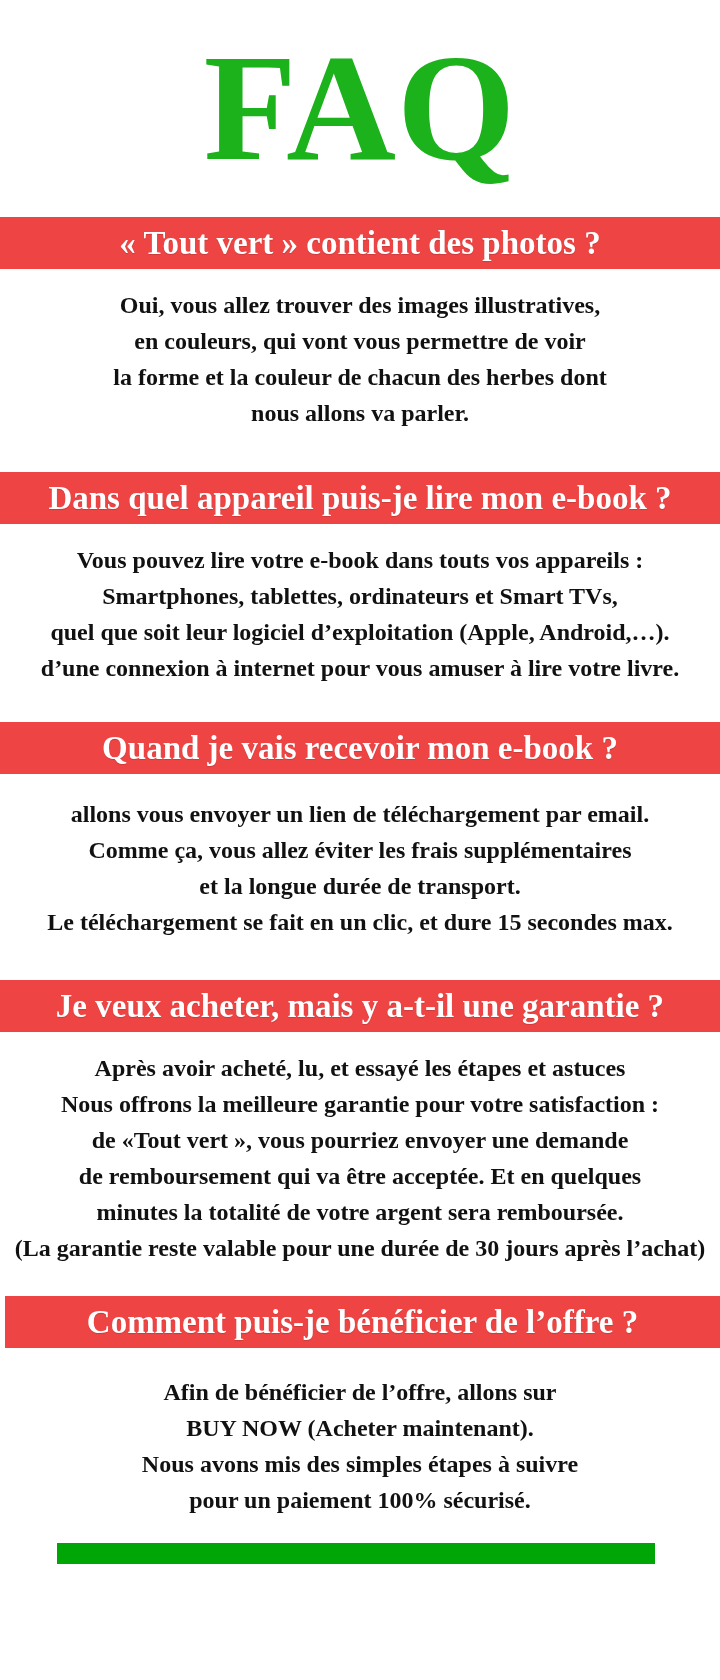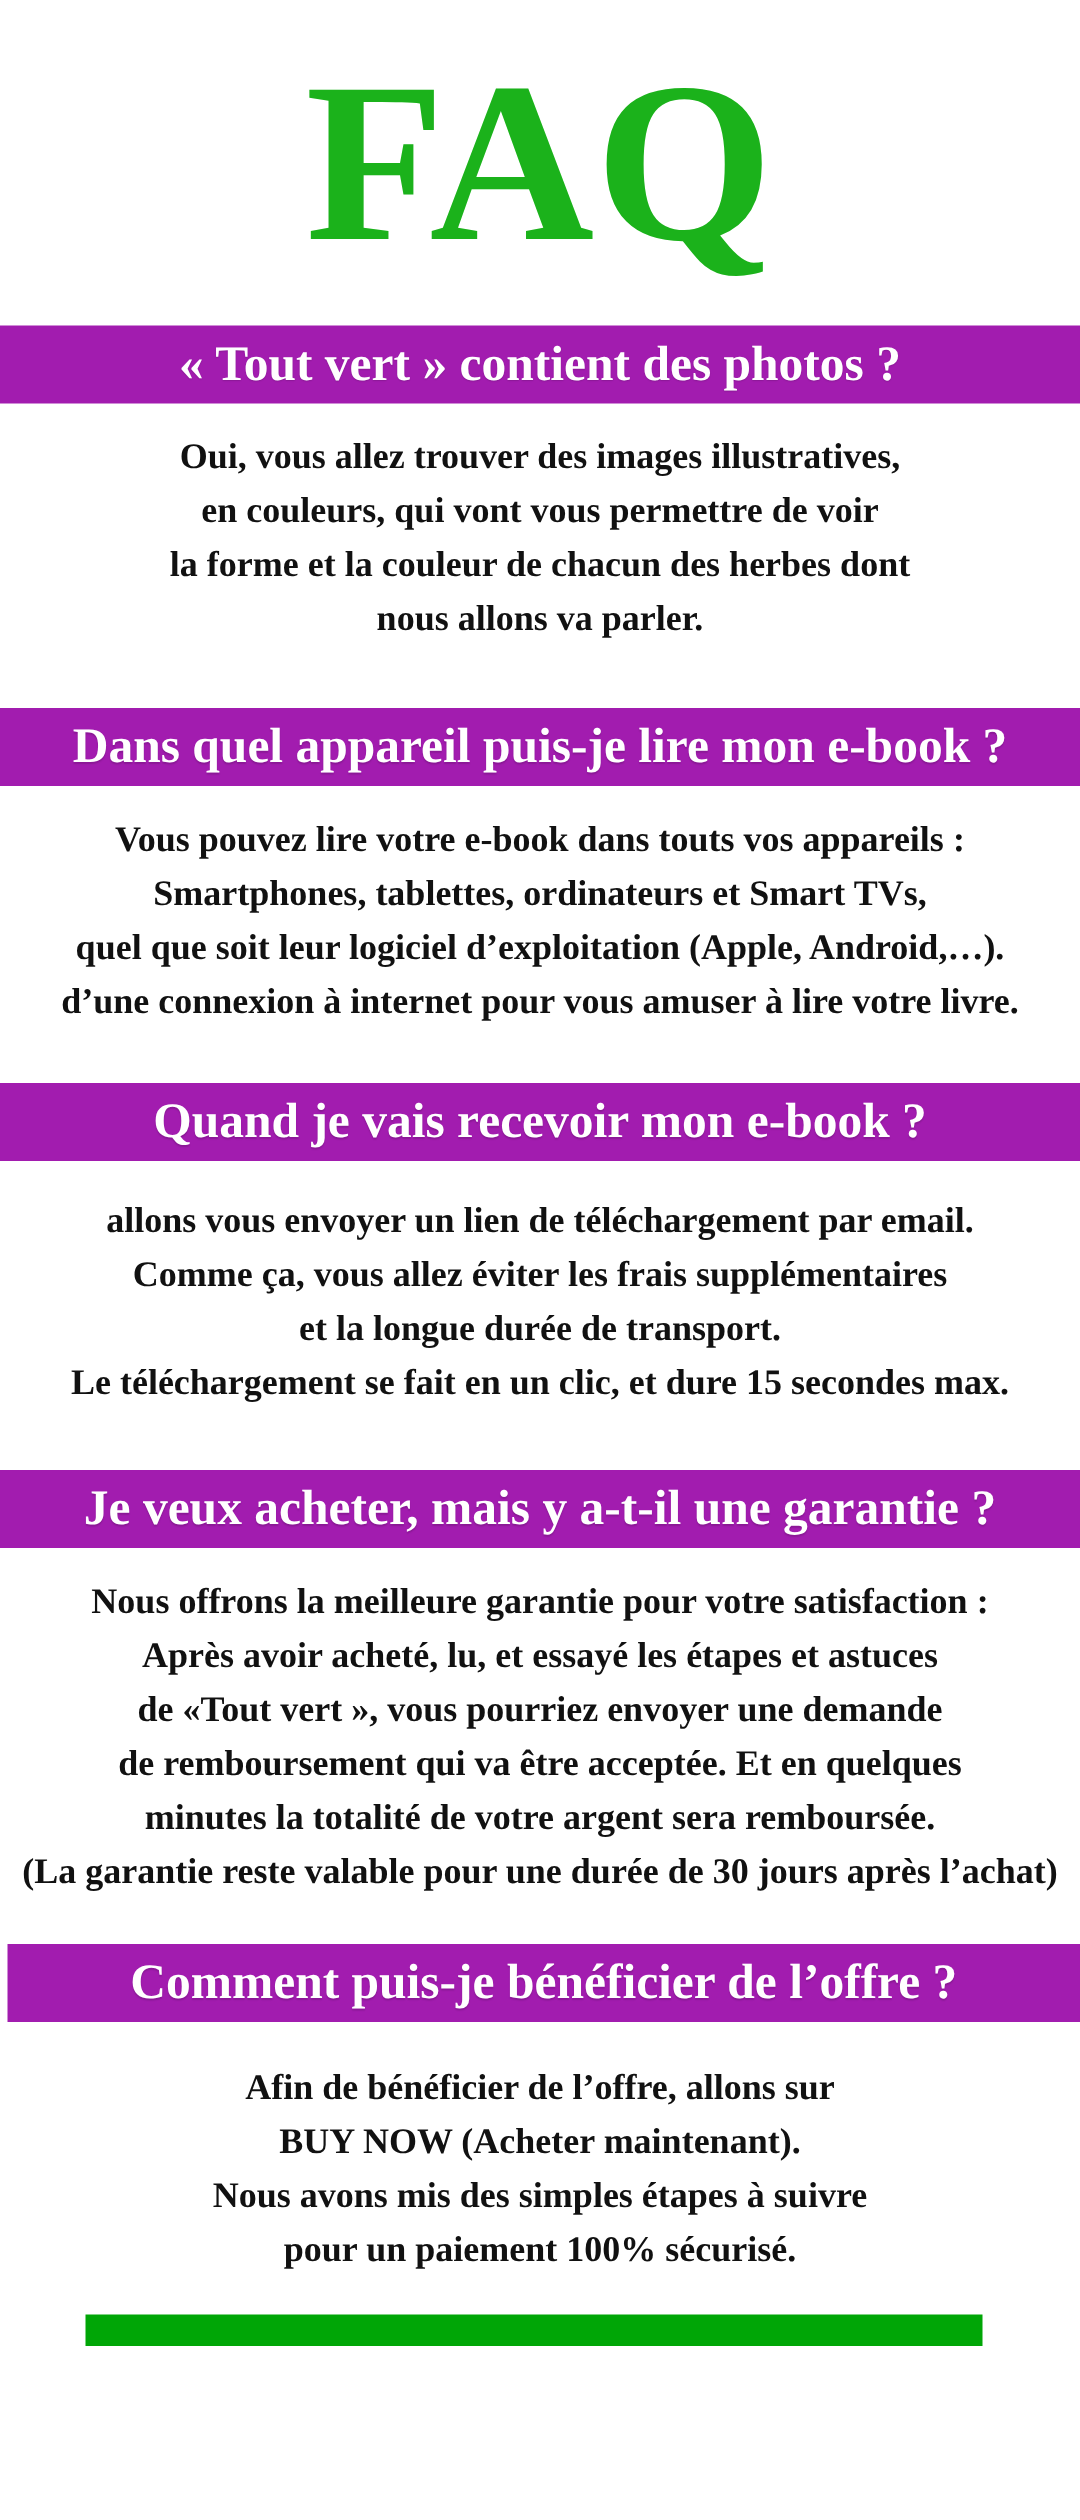--- a/index.html
+++ b/index.html
@@ -23,21 +23,21 @@
     display: flex;
     align-items: center;
     justify-content: center;
     font-size: 152px;
     line-height: 152px;
     color: #1bb21b;
     letter-spacing: 1px;
     user-select: none;
   }
   .banner {
-    background: #a21caf;
+    background: #ef4444;
     color: #ffffff;
     height: 52px;
     display: flex;
     align-items: center;
     justify-content: center;
     font-size: 33px;
     white-space: nowrap;
     text-shadow: 0 1px 1px rgba(0,0,0,0.15);
   }
   .answer {
@@ -94,22 +94,22 @@
   <div class="banner q2">Quand je vais recevoir mon e-book ?</div>
   <div class="answer a2">
     <div class="answer-line">allons vous envoyer un lien de téléchargement par email.</div>
     <div class="answer-line">Comme ça, vous allez éviter les frais supplémentaires</div>
     <div class="answer-line">et la longue durée de transport.</div>
     <div class="answer-line">Le téléchargement se fait en un clic, et dure 15 secondes max.</div>
   </div>
 
   <div class="banner q3">Je veux acheter, mais y a-t-il une garantie ?</div>
   <div class="answer a3">
+    <div class="answer-line">Après avoir acheté, lu, et essayé les étapes et astuces</div>
     <div class="answer-line">Nous offrons la meilleure garantie pour votre satisfaction :</div>
-    <div class="answer-line">Après avoir acheté, lu, et essayé les étapes et astuces</div>
     <div class="answer-line">de «Tout vert », vous pourriez envoyer une demande</div>
     <div class="answer-line">de remboursement qui va être acceptée. Et en quelques</div>
     <div class="answer-line">minutes la totalité de votre argent sera remboursée.</div>
     <div class="answer-line">(La garantie reste valable pour une durée de 30 jours après l’achat)</div>
   </div>
 
   <div class="banner q4">Comment puis-je bénéficier de l’offre ?</div>
   <div class="answer a4">
     <div class="answer-line">Afin de bénéficier de l’offre, allons sur</div>
     <div class="answer-line">BUY NOW (Acheter maintenant).</div>

